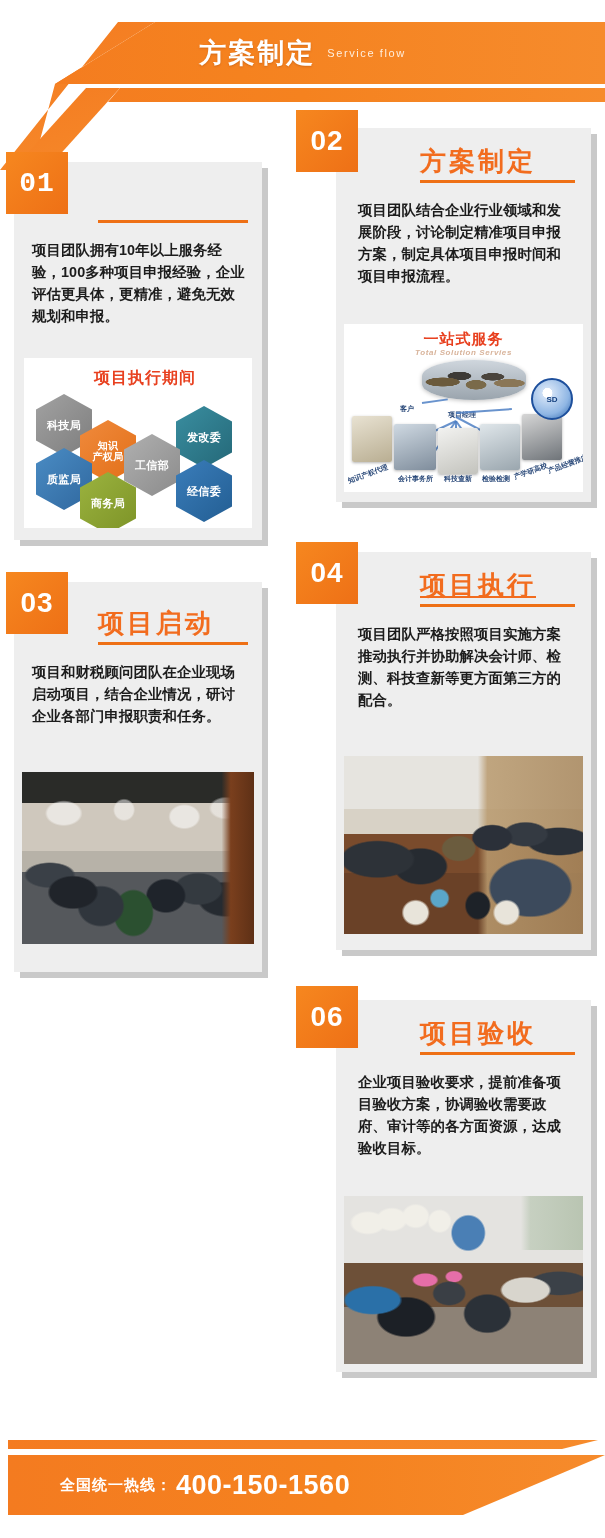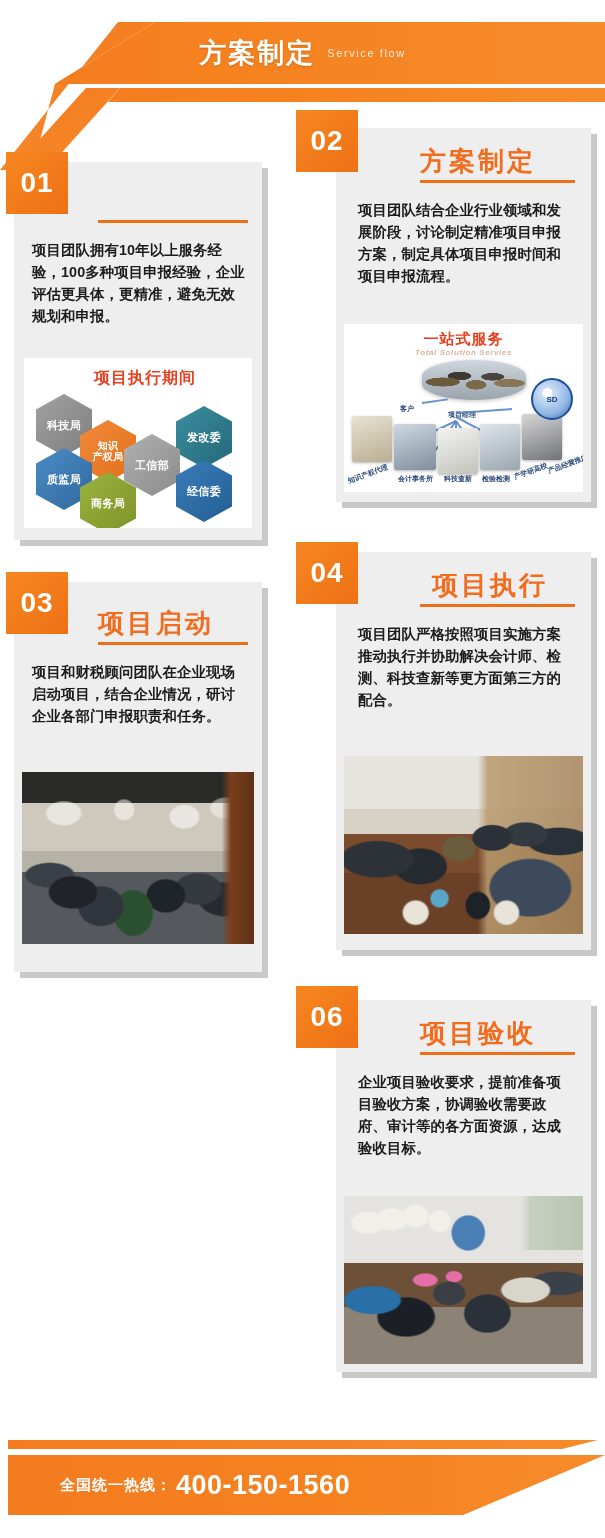--- a/index.html
+++ b/index.html
@@ -137,21 +137,21 @@
     <div class="hexbox" style="left:10px; top:196px; width:228px; height:170px;">
       <div class="hx-title" style="left:70px; top:10px;">项目执行期间</div>
       <div class="hex" style="left:12px;  top:36px; background:linear-gradient(135deg,#a2a2a2,#7d7d7d);">科技局</div>
       <div class="hex" style="left:56px;  top:62px; background:linear-gradient(135deg,#f08a3c,#e26f18); font-size:10px;">知识<br>产权局</div>
       <div class="hex" style="left:152px; top:48px; background:linear-gradient(135deg,#3a8ea0,#246878);">发改委</div>
       <div class="hex" style="left:12px;  top:90px; background:linear-gradient(135deg,#4a8cc4,#30689f);">质监局</div>
       <div class="hex" style="left:100px; top:76px; background:linear-gradient(135deg,#b0b0b0,#8b8b8b);">工信部</div>
       <div class="hex" style="left:56px;  top:114px; background:linear-gradient(135deg,#9bb33f,#7d9327);">商务局</div>
       <div class="hex" style="left:152px; top:102px; background:linear-gradient(135deg,#3a7dba,#235e93);">经信委</div>
     </div>
-    <div class="badge" style="left:-8px; top:-10px;">01</div>
+    <div class="badge" style="left:-8px; top:-10px;font-family:Liberation Mono, monospace;">01</div>
   </div>
 
   <div class="card" style="left:336px; top:128px; width:255px; height:374px;">
     <div class="card-title" style="left:84px; top:16px;">方案制定</div>
     <div class="title-rule" style="left:84px; top:52px; width:155px;"></div>
     <div class="body-text" style="left:22px; top:72px; width:216px;">项目团队结合企业行业领域和发展阶段，讨论制定精准项目申报方案，制定具体项目申报时间和项目申报流程。</div>
 
     <div class="oss" style="left:8px; top:196px; width:239px; height:168px;">
       <div class="oss-title">一站式服务</div>
       <div class="oss-sub">Total Solution Servies</div>
@@ -209,21 +209,21 @@
           radial-gradient(ellipse at 62% 72%, #1f242b 0 9%, transparent 10%),
           radial-gradient(ellipse at 76% 68%, #343a40 0 9%, transparent 10%),
           radial-gradient(ellipse at 88% 74%, #262b31 0 9%, transparent 10%),
           radial-gradient(ellipse at 12% 60%, #3a4047 0 8%, transparent 9%);"></div>
       <div class="pf" style="background:linear-gradient(90deg,transparent 86%, #7a3f1d 90%, #5e3016 100%);"></div>
     </div>
     <div class="badge" style="left:-8px; top:-10px;">03</div>
   </div>
 
   <div class="card" style="left:336px; top:552px; width:255px; height:398px;">
-    <div class="card-title" style="left:96px; top:16px;">项目执行</div>
+    <div class="card-title" style="left:84px; top:16px;text-decoration:underline;">项目执行</div>
     <div class="title-rule" style="left:84px; top:52px; width:155px;"></div>
     <div class="body-text" style="left:22px; top:72px; width:216px;">项目团队严格按照项目实施方案推动执行并协助解决会计师、检测、科技查新等更方面第三方的配合。</div>
 
     <div class="photo" style="left:8px; top:204px; width:239px; height:178px;">
       <div class="pf" style="background:
           linear-gradient(180deg,#e6e4df 0 30%, #d8d2c6 30% 44%, #7a4b2c 44% 66%, #6a4127 66% 100%);"></div>
       <div class="pf" style="background:linear-gradient(90deg, transparent 56%, #b99a6e 60%, #a8875c 100%);opacity:.85;"></div>
       <div class="pf" style="background:
           radial-gradient(ellipse at 14% 58%, #2d3238 0 12%, transparent 13%),
           radial-gradient(ellipse at 32% 62%, #262b31 0 11%, transparent 12%),

